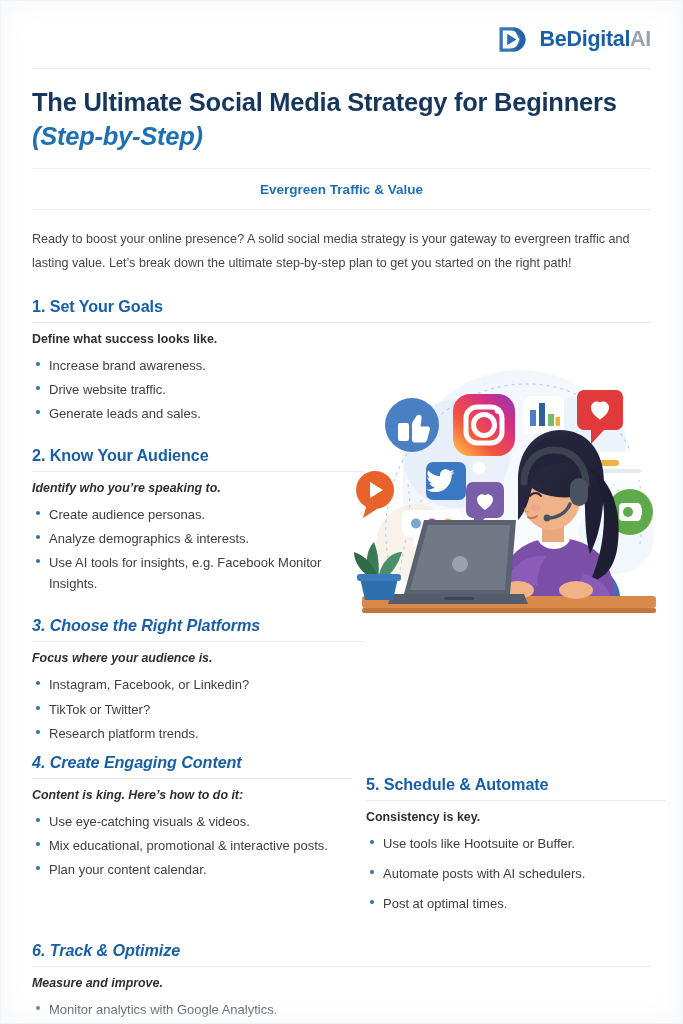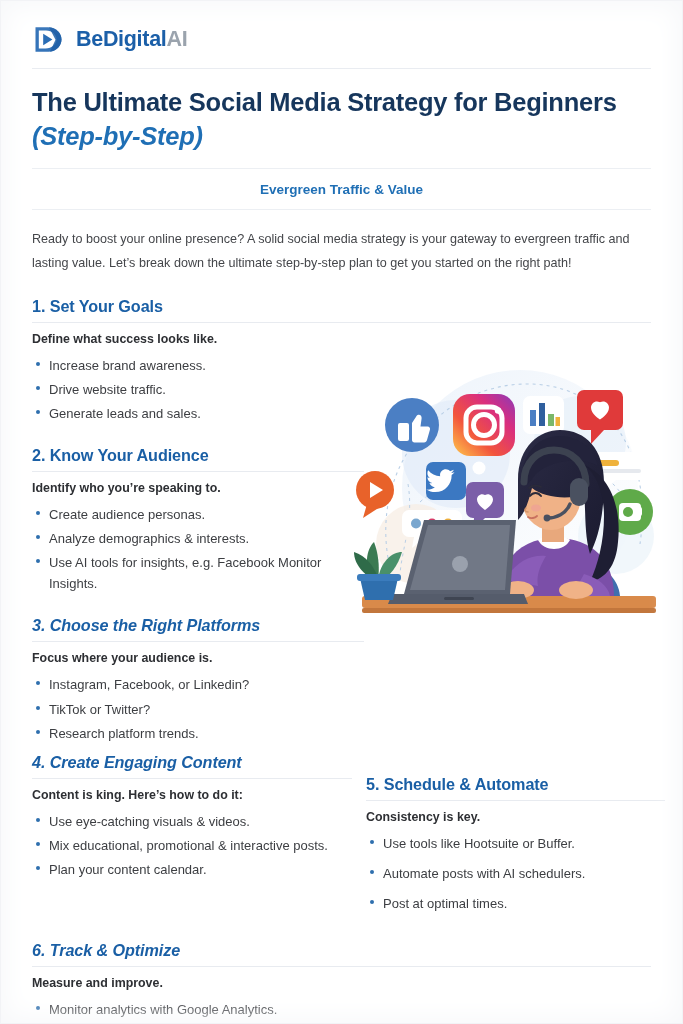--- a/index.html
+++ b/index.html
@@ -38,20 +38,21 @@
   }
 
   
   .logo-row {
     display: flex;
     align-items: center;
     gap: 13px;
     padding-top: 24px;
     padding-bottom: 13px;
     border-bottom: 1px solid #e9ecf1;
+    justify-content: flex-end;
   }
   .logo-mark { width: 31px; height: 31px; flex: 0 0 auto; display:block; }
   .logo-text {
     font-size: 21.5px;
     font-weight: 700;
     letter-spacing: -0.3px;
     line-height: 1;
   }
   .logo-text .be { color: #1b5fa8; }
   .logo-text .ai { color: #9aa3ad; }
@@ -105,21 +106,21 @@
     border-bottom: 1px solid #e8ebf0;
   }
   .sec-head.italic { font-style: italic; }
   .sec-lead {
     margin: 0;
     padding-top: 9px;
     font-size: 12.4px;
     font-weight: 700;
     color: #2d2f33;
   }
-  .sec-lead.italic { font-weight: 700; }
+  .sec-lead.italic { font-style: italic; font-weight: 700; }
   ul.bullets {
     margin: 0;
     padding: 9px 0 0 0;
     list-style: none;
   }
   ul.bullets li {
     position: relative;
     padding-left: 17px;
     font-size: 13px;
     line-height: 1.62;

